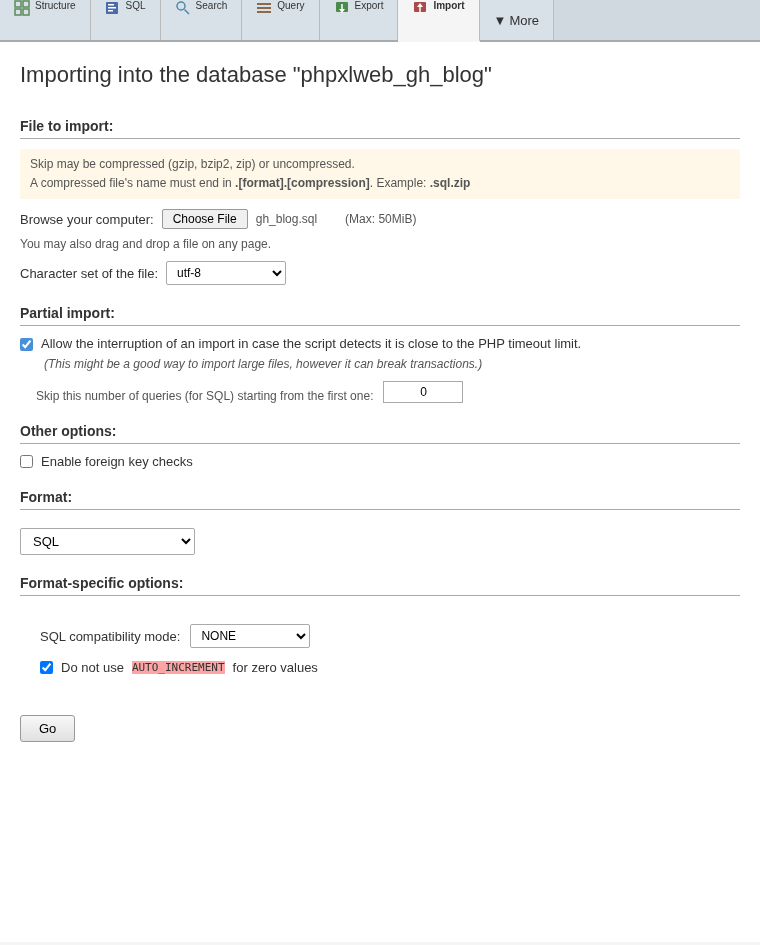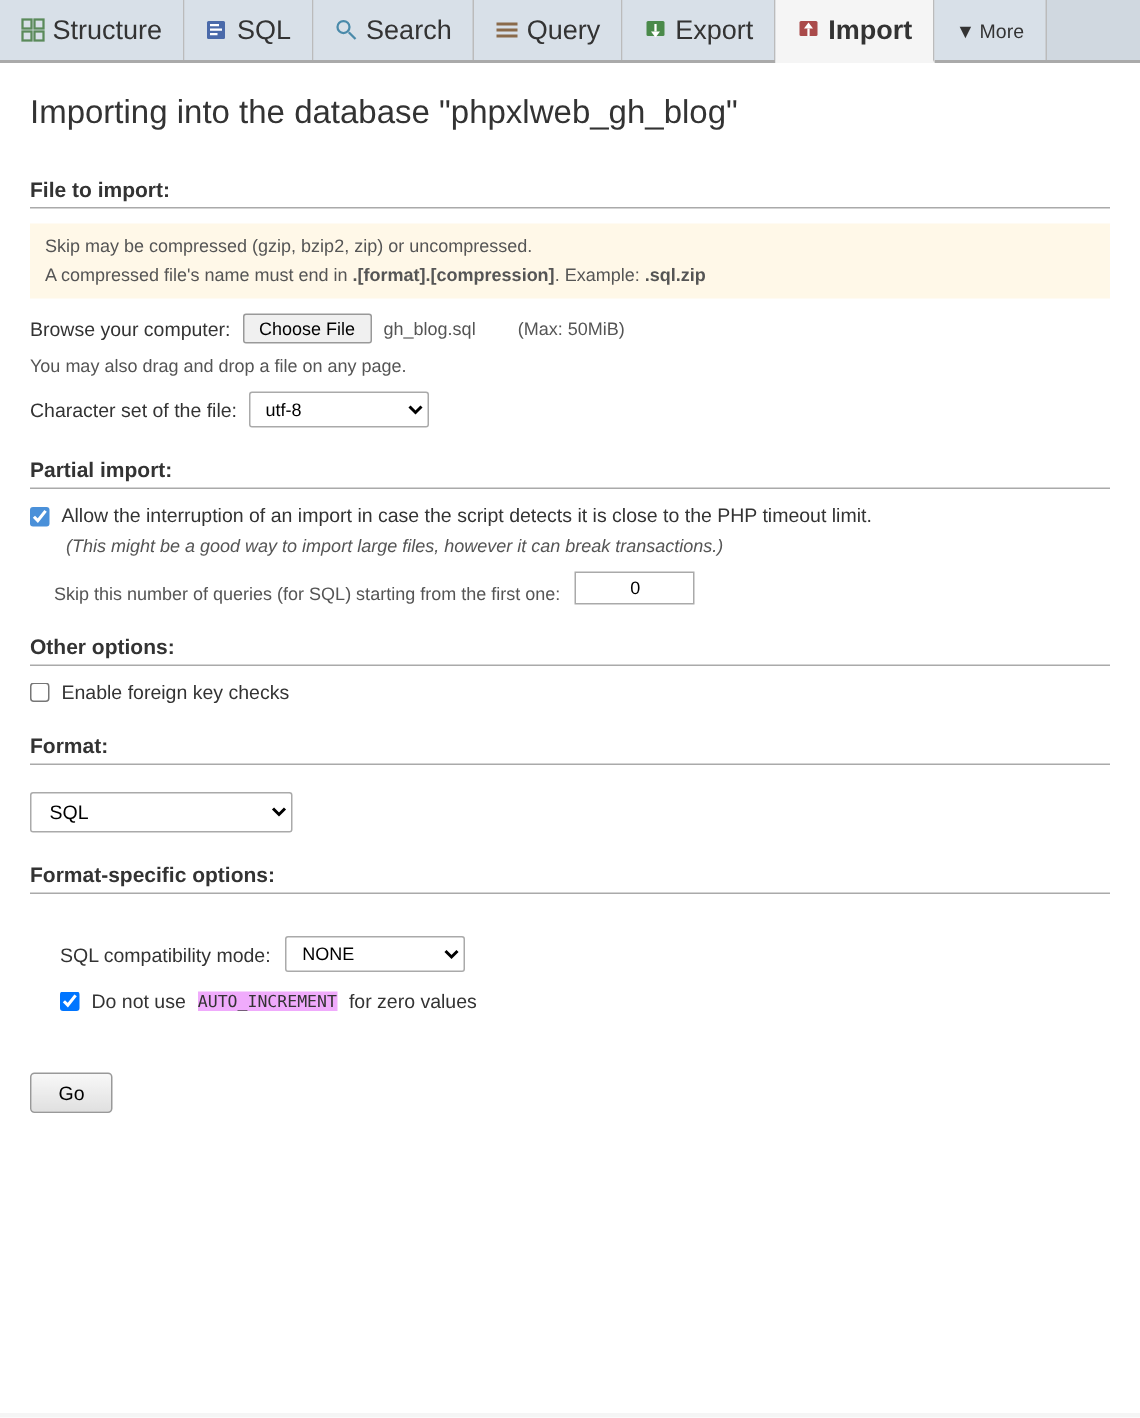--- a/index.html
+++ b/index.html
@@ -8,25 +8,24 @@
     
     .tab-bar {
       display: flex;
       align-items: stretch;
       background: #d0d8e0;
       border-bottom: 2px solid #aaa;
       height: 42px;
     }
     .tab {
       display: flex;
-      align-items: center;
       gap: 5px;
       padding: 0 14px;
       cursor: pointer;
-      font-size: 18px;
+      font-size: 10px;
       color: #333;
       border-right: 1px solid #bbb;
       background: #d8e0e8;
       text-decoration: none;
     }
     .tab.active {
       background: #f5f5f5;
       border-bottom: 2px solid #f5f5f5;
       margin-bottom: -2px;
       font-weight: bold;
@@ -237,21 +236,21 @@
       display: flex;
       align-items: center;
       gap: 8px;
       font-size: 13px;
       color: #333;
     }
 
     .auto-inc-row code {
       font-family: monospace;
       font-size: 11px;
-      background: #f0abfc;
+      background: #fca5a5;
     }
 
     .go-btn {
       display: inline-block;
       padding: 5px 18px;
       background: linear-gradient(to bottom, #f8f8f8, #e0e0e0);
       border: 1px solid #999;
       border-radius: 3px;
       font-size: 13px;
       cursor: pointer;

